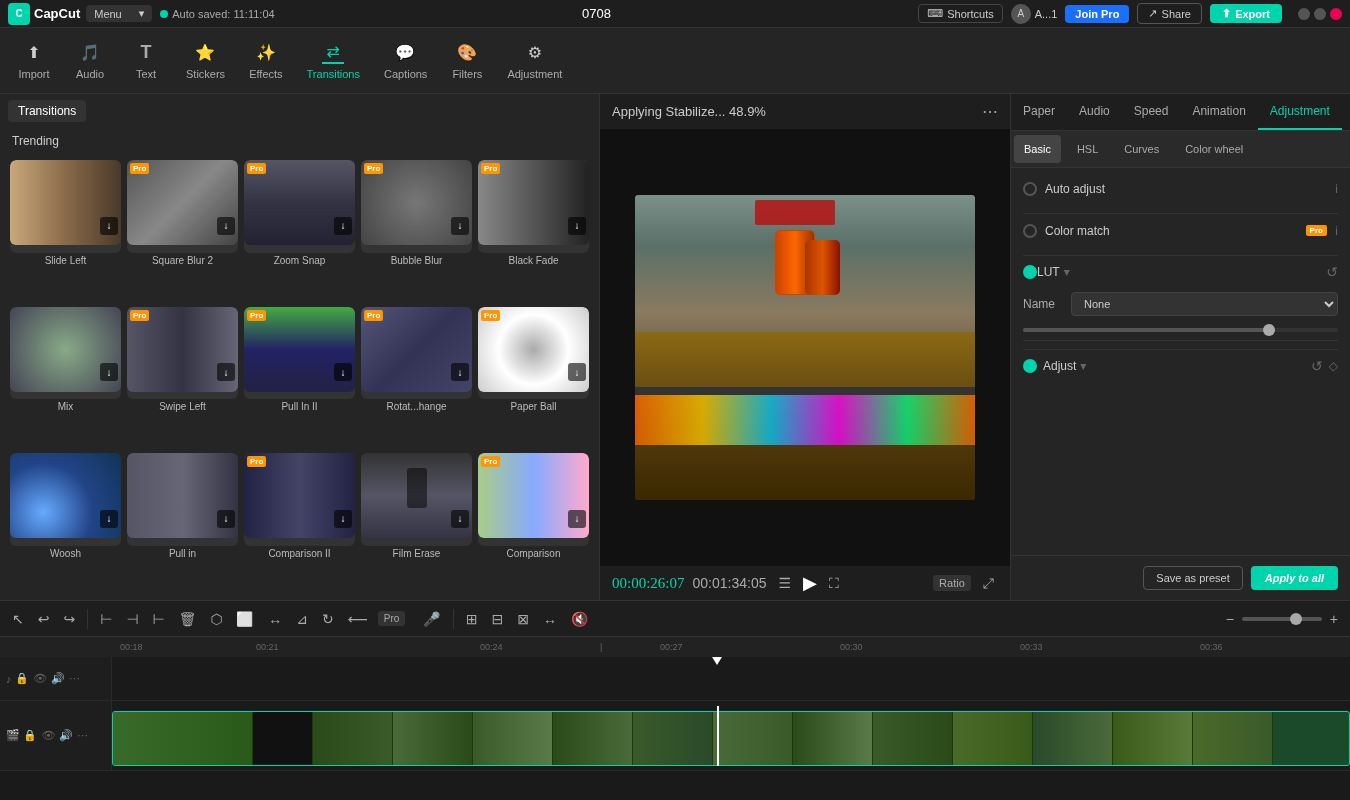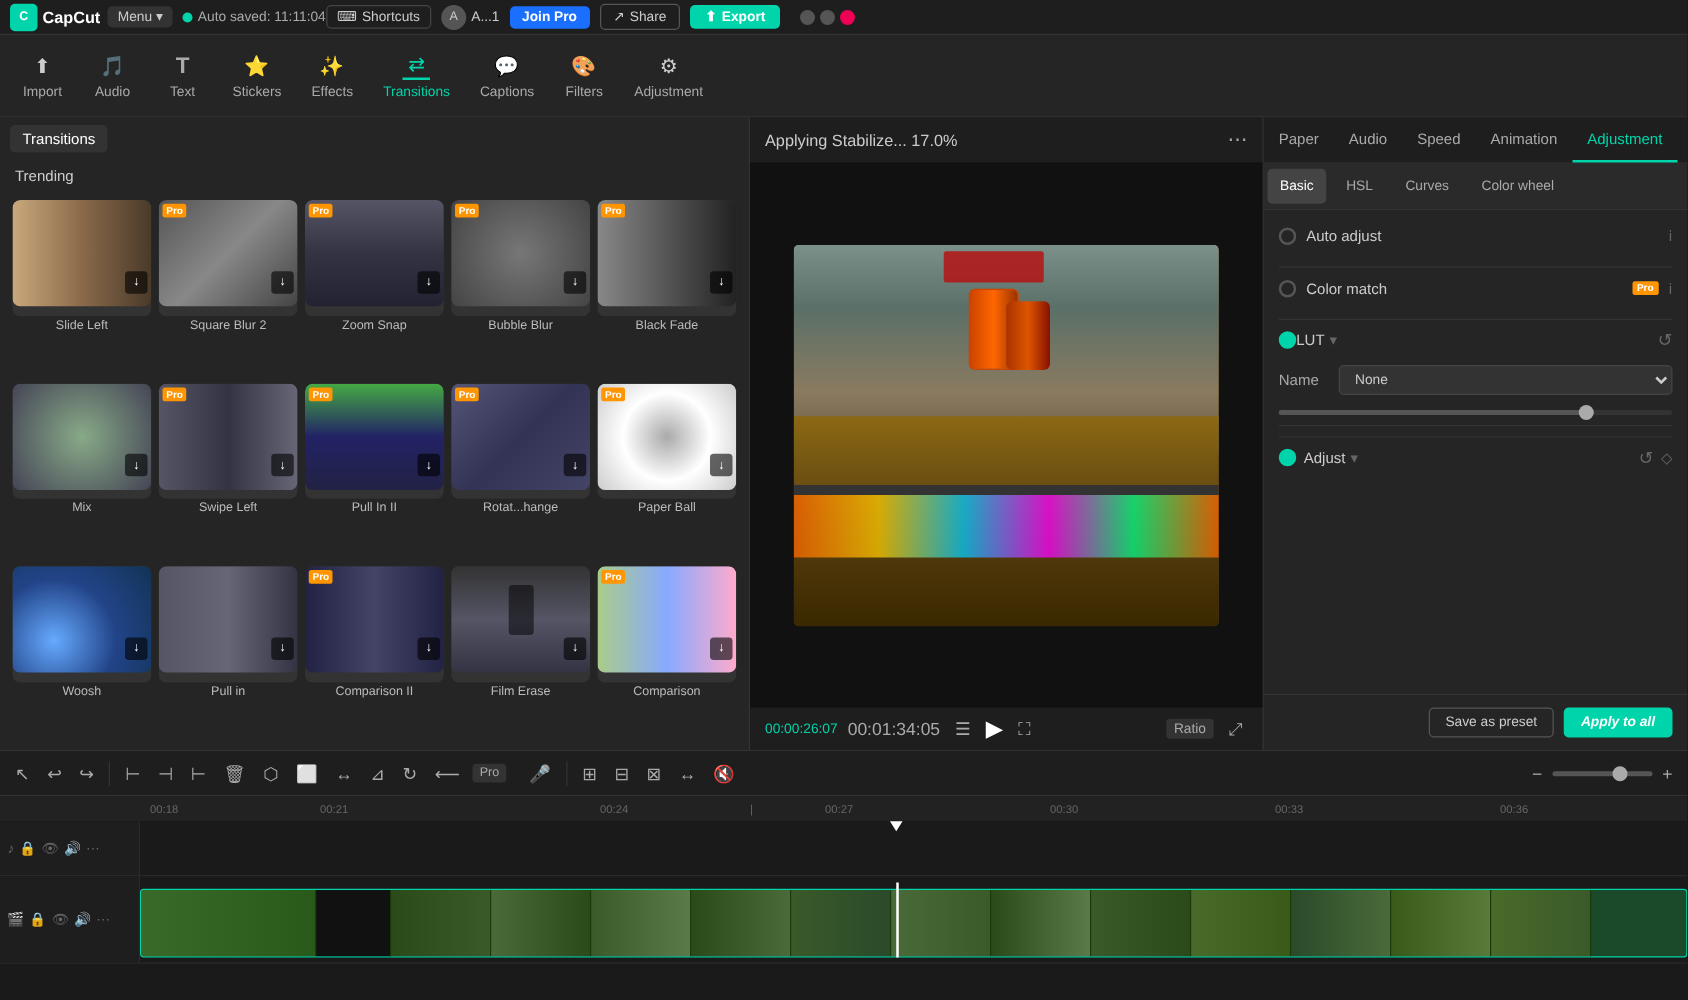--- a/index.html
+++ b/index.html
@@ -2,21 +2,21 @@
 <html><head>
   <meta charset="utf-8">
   <style>
     * { box-sizing: border-box; margin: 0; padding: 0; }
     body { background: #1a1a1a; color: #ccc; font-family: 'Segoe UI', Arial, sans-serif; font-size: 12px; width: 1350px; height: 800px; overflow: hidden; }
 
     
     .top-bar { display: flex; align-items: center; background: #1e1e1e; height: 28px; padding: 0 8px; border-bottom: 1px solid #333; }
     .logo { display: flex; align-items: center; gap: 4px; color: #fff; font-weight: bold; font-size: 13px; margin-right: 6px; }
     .logo-icon { width: 22px; height: 22px; background: #00d4aa; border-radius: 4px; display: flex; align-items: center; justify-content: center; color: #fff; font-size: 10px; font-weight: bold; }
-    .menu-btn { background: #333; border: none; color: #ccc; padding: 2px 8px; border-radius: 4px; cursor: pointer; font-size: 11px; display: flex; align-items: center; gap: 3px; }
+    .menu-btn { background: #333; border: none; color: #ccc; padding: 2px 8px; border-radius: 4px; cursor: pointer; font-size: 11px; display: flex; align-items: center; gap: 17px; }
     .autosave { color: #aaa; font-size: 11px; margin-left: 8px; display: flex; align-items: center; gap: 4px; }
     .autosave-dot { width: 8px; height: 8px; background: #00d4aa; border-radius: 50%; }
     .top-center { flex: 1; display: flex; justify-content: center; font-size: 13px; color: #fff; font-weight: 500; }
     .top-right { display: flex; align-items: center; gap: 8px; }
     .icon-btn { background: none; border: 1px solid #444; color: #ccc; padding: 2px 8px; border-radius: 4px; cursor: pointer; font-size: 11px; display: flex; align-items: center; gap: 4px; }
     .user-btn { display: flex; align-items: center; gap: 4px; background: none; border: none; color: #ccc; cursor: pointer; font-size: 11px; }
     .avatar { width: 20px; height: 20px; background: #555; border-radius: 50%; display: flex; align-items: center; justify-content: center; font-size: 10px; }
     .join-pro-btn { background: #1a6fff; border: none; color: #fff; padding: 3px 10px; border-radius: 4px; cursor: pointer; font-size: 11px; font-weight: bold; }
     .share-btn { background: none; border: 1px solid #555; color: #ccc; padding: 3px 10px; border-radius: 4px; cursor: pointer; font-size: 11px; display: flex; align-items: center; gap: 4px; }
     .export-btn { background: #00d4aa; border: none; color: #fff; padding: 3px 12px; border-radius: 4px; cursor: pointer; font-size: 11px; font-weight: bold; display: flex; align-items: center; gap: 4px; }
@@ -50,21 +50,21 @@
     .download-icon { position: absolute; bottom: 18px; right: 3px; width: 18px; height: 18px; background: rgba(0,0,0,0.6); border-radius: 3px; display: flex; align-items: center; justify-content: center; color: #fff; font-size: 10px; }
 
     
     .center-panel { flex: 1; background: #1a1a1a; display: flex; flex-direction: column; }
     .video-header { display: flex; align-items: center; justify-content: space-between; padding: 8px 12px; background: #1e1e1e; }
     .stabilize-text { font-size: 13px; color: #ccc; }
     .more-icon { color: #aaa; cursor: pointer; font-size: 16px; }
     .video-container { flex: 1; display: flex; align-items: center; justify-content: center; background: #111; position: relative; }
     .video-preview { width: 340px; height: 305px; background: #2a1a0a; border-radius: 4px; overflow: hidden; position: relative; }
     .video-controls { display: flex; align-items: center; padding: 6px 12px; background: #1e1e1e; gap: 8px; }
-    .time-current { color: #00d4aa; font-size: 11px; font-family: Liberation Sans, sans-serif; }
+    .time-current { color: #00d4aa; font-size: 15px; font-family: Liberation Serif, serif; }
     .time-total { color: #aaa; font-size: 14px; font-family: Liberation Sans, sans-serif; }
     .ctrl-btn { background: none; border: none; color: #aaa; cursor: pointer; font-size: 14px; padding: 2px 4px; }
     .play-btn { background: none; border: none; color: #fff; cursor: pointer; font-size: 18px; }
     .ratio-btn { background: #333; border: none; color: #aaa; padding: 2px 6px; border-radius: 3px; cursor: pointer; font-size: 11px; margin-left: auto; }
 
     
     .right-panel { width: 340px; background: #252525; border-left: 1px solid #333; display: flex; flex-direction: column; }
     .right-tabs { display: flex; background: #1e1e1e; border-bottom: 1px solid #333; }
     .right-tab { padding: 10px 12px; cursor: pointer; font-size: 12px; color: #aaa; border-bottom: 2px solid transparent; }
     .right-tab.active { color: #00d4aa; border-bottom-color: #00d4aa; }
@@ -142,20 +142,23 @@
     <span>CapCut</span>
   </div>
   <button class="menu-btn">
     <span>Menu</span>
     <span>▾</span>
   </button>
   <div class="autosave">
     <div class="autosave-dot"></div>
     <span>Auto saved: 11:11:04</span>
   </div>
+  <div class="top-center">
+    <span>0708</span>
+  </div>
   <div class="top-right">
     <button class="icon-btn">
       <span>⌨</span>
       <span>Shortcuts</span>
     </button>
     <div class="user-btn">
       <div class="avatar">A</div>
       <span>A...1</span>
     </div>
     <button class="join-pro-btn">Join Pro</button>
@@ -341,21 +344,21 @@
           <span class="download-icon">↓</span>
         </div>
         <div class="transition-label">Comparison</div>
       </div>
 
     </div>
   </div>
 
   <div class="center-panel">
     <div class="video-header">
-      <span class="stabilize-text">Applying Stabilize... 17.0%</span>
+      <span class="stabilize-text">Applying Stabilize... 48.9%</span>
       <span class="more-icon">⋯</span>
     </div>
     <div class="video-container">
       <div class="video-preview">
 
         <div style="width:100%;height:100%;background:linear-gradient(to bottom, #b0906a 0%, #7a5a30 35%, #5a4020 100%);position:relative;">
 
           <div style="position:absolute;top:0;left:0;right:0;height:55%;background:linear-gradient(to bottom,#7a9088 0%,#5a7068 30%,#8a7a60 70%,#6a5a40 100%);"></div>
 
           <div style="position:absolute;top:5px;left:120px;width:80px;height:25px;background:rgba(180,20,20,0.85);border-radius:2px;"></div>

